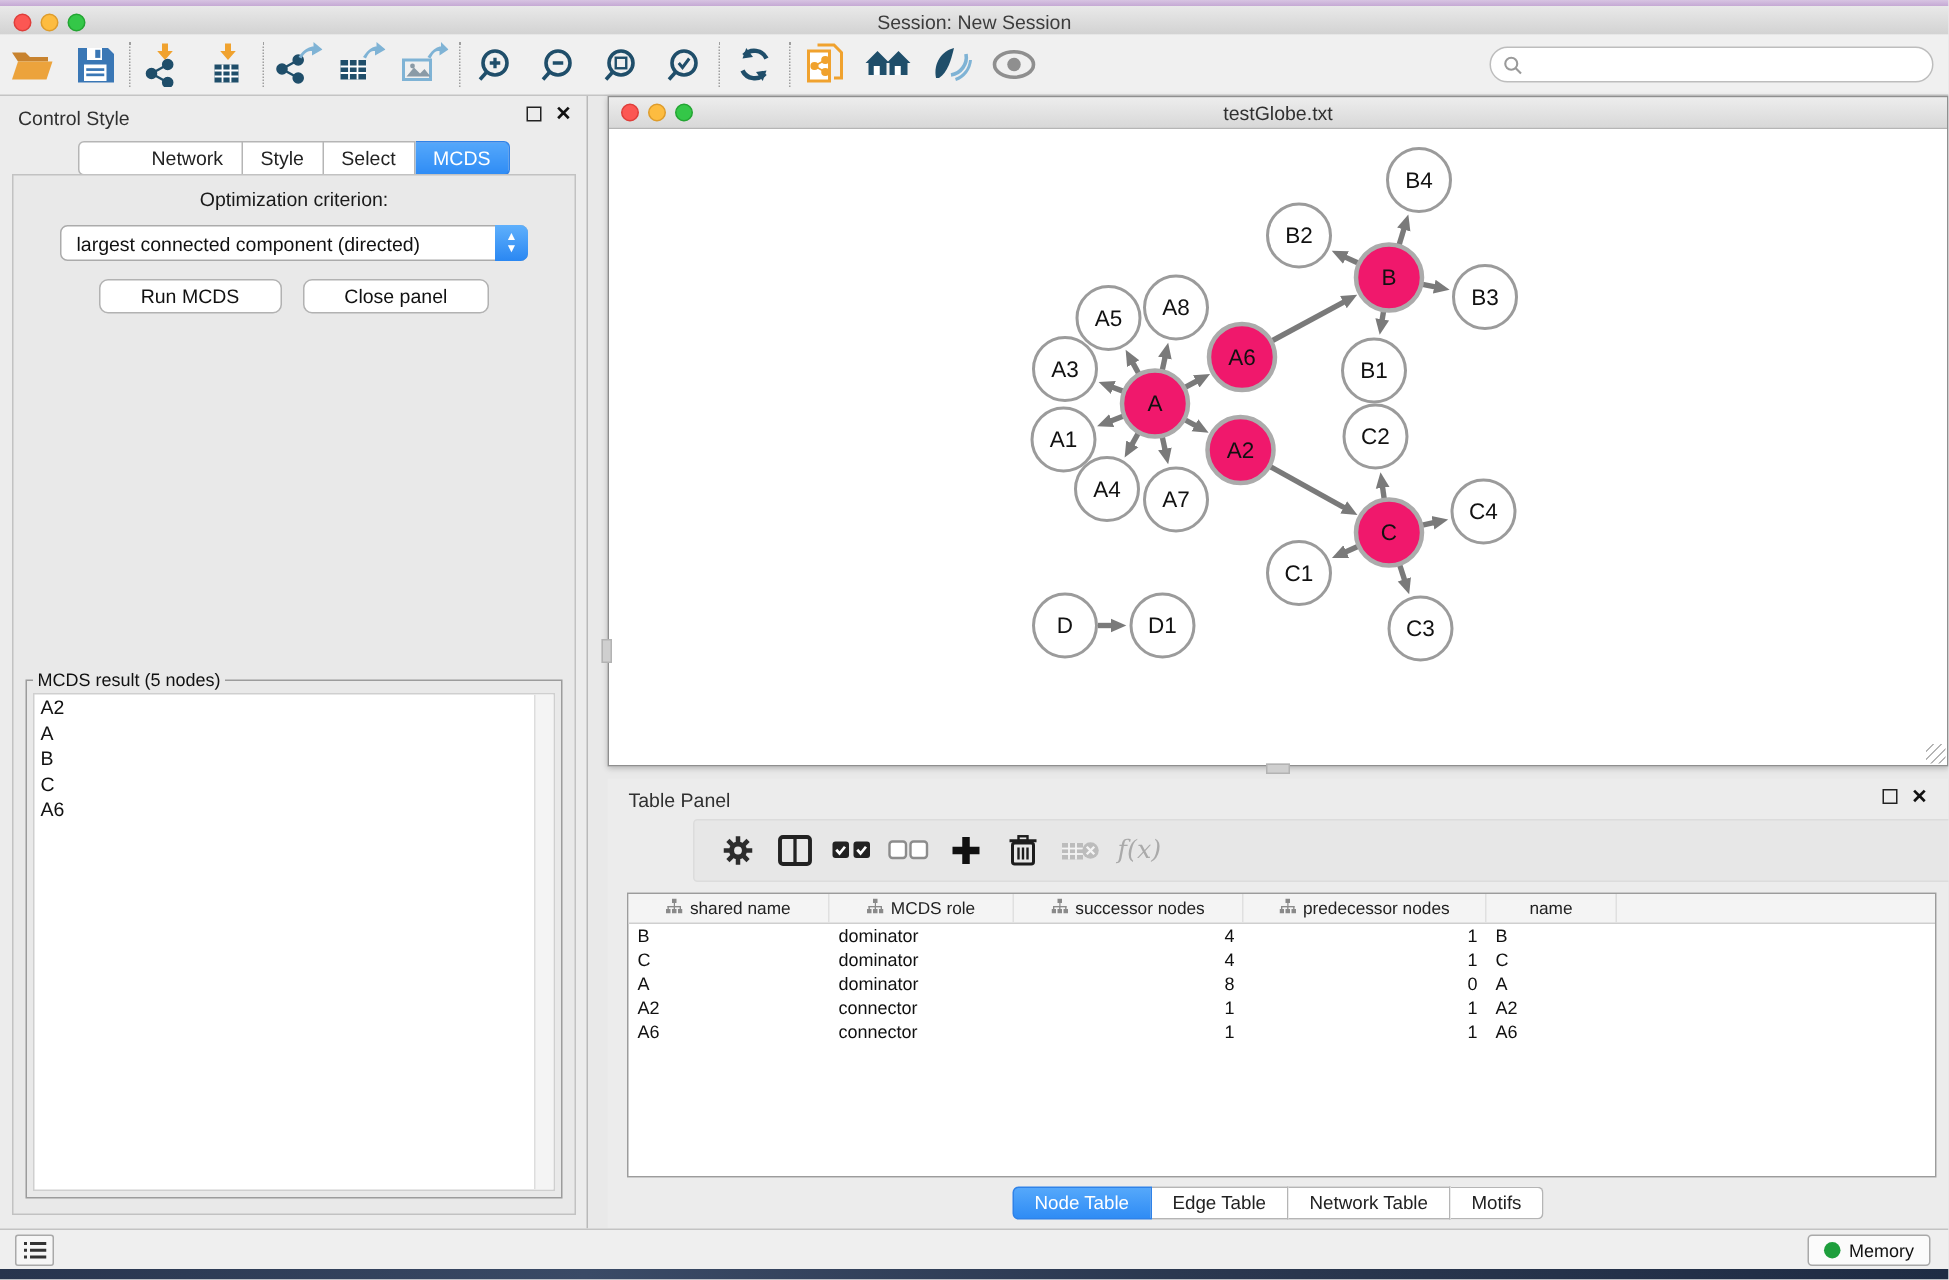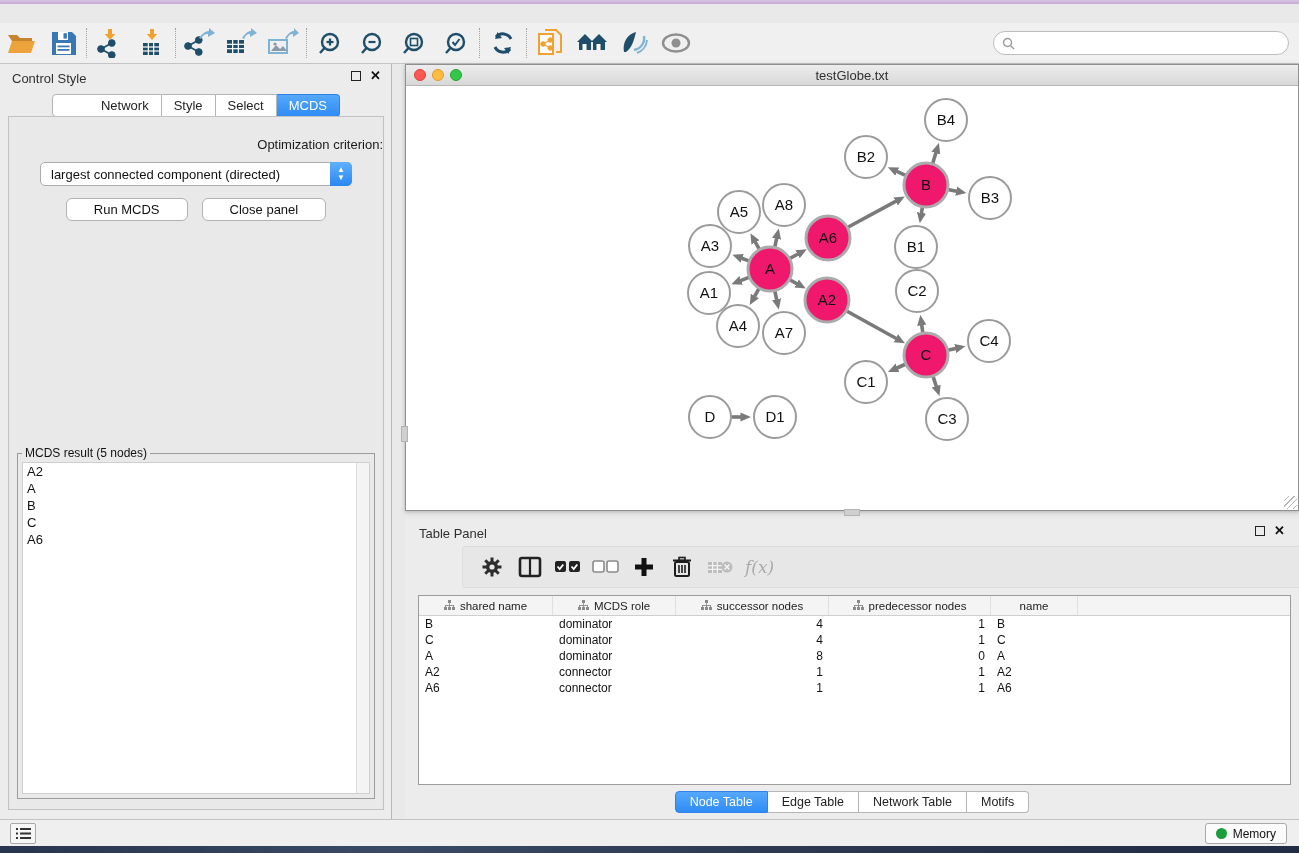--- a/index.html
+++ b/index.html
@@ -38,21 +38,21 @@
   .float-box { width:10px; height:10px; border:1.5px solid #222; display:inline-block; cursor:pointer;}
   .close-x { font-size:13px; font-weight:bold; color:#111; line-height:10px; cursor:pointer;}
   #cp-tabs { position:absolute; left:0; top:30px; width:392px; display:flex; justify-content:center; }
   .seg-tab { font-size:13px; padding:3px 12px; background:#fff; border:1px solid #b5b5b5;
     border-left:none; color:#222; cursor:pointer; }
   .seg-tab:first-child { border-left:1px solid #b5b5b5; border-radius:4px 0 0 4px;padding-left:48px; }
   .seg-tab:last-child { border-radius:0 4px 4px 0; }
   .seg-tab.active { background:linear-gradient(#55a8fb,#2f8cf5); border-color:#2f82e8; color:#fff; }
   #cp-content { position:absolute; left:8px; top:52px; width:376px; height:694px;
     background:#e9e9e9; border:1px solid #c2c2c2; }
-  #opt-label { text-align:right; margin-top:20px; font-size:13px; color:#1a1a1a; }
+  #opt-label { text-align:center; margin-top:8px; font-size:13px; color:#1a1a1a; }
   #criterion-select { position:relative; margin:10px auto 0; width:312px; height:24px;
     background:#fff; border:1px solid #ababab; border-radius:5px; font-size:13px; color:#111;
     display:flex; align-items:center; padding-left:10px; cursor:pointer; }
   #criterion-stepper { position:absolute; right:-1px; top:-1px; width:22px; height:24px;
     background:linear-gradient(#5fb0fc,#2a87f2); border-radius:0 5px 5px 0; display:flex;
     flex-direction:column; align-items:center; justify-content:center; gap:2px; }
   #criterion-stepper span { color:#fff; font-size:8px; line-height:6px; }
   #cp-buttons { display:flex; justify-content:center; gap:14px; margin-top:12px; }
   .mac-btn { background:#fff; border:1px solid #b2b2b2; border-radius:6px; font-size:13px;
     color:#111; padding:3px 27px; cursor:pointer; }
@@ -112,20 +112,26 @@
   #desktop-strip { position:absolute; left:0; top:846px; width:1299px; height:7px;
     background:linear-gradient(90deg,#27344d,#3a4a66 30%,#2b3850 60%,#1f2c44); }
 </style>
 </head>
 <body>
 
 <div id="root">
 
   <div id="purple-strip"></div>
 
+  <div id="titlebar">
+    <span class="tl red"></span>
+    <span class="tl yellow"></span>
+    <span class="tl green"></span>
+    <div id="app-title">Session: New Session</div>
+  </div>
 
   <div id="main-toolbar">
     <div id="toolbar-icons" style="display:flex;align-items:center;">
         <div class="tb-icon">
           <svg width="30" height="27" viewBox="0 0 30 27">
             <path d="M2 5h9l3 3h12v3H6z" fill="#c8832f"></path>
             <path d="M6 11h23l-4 12H2z" fill="#eca33c"></path>
           </svg>
         </div>
         <div class="tb-icon">

